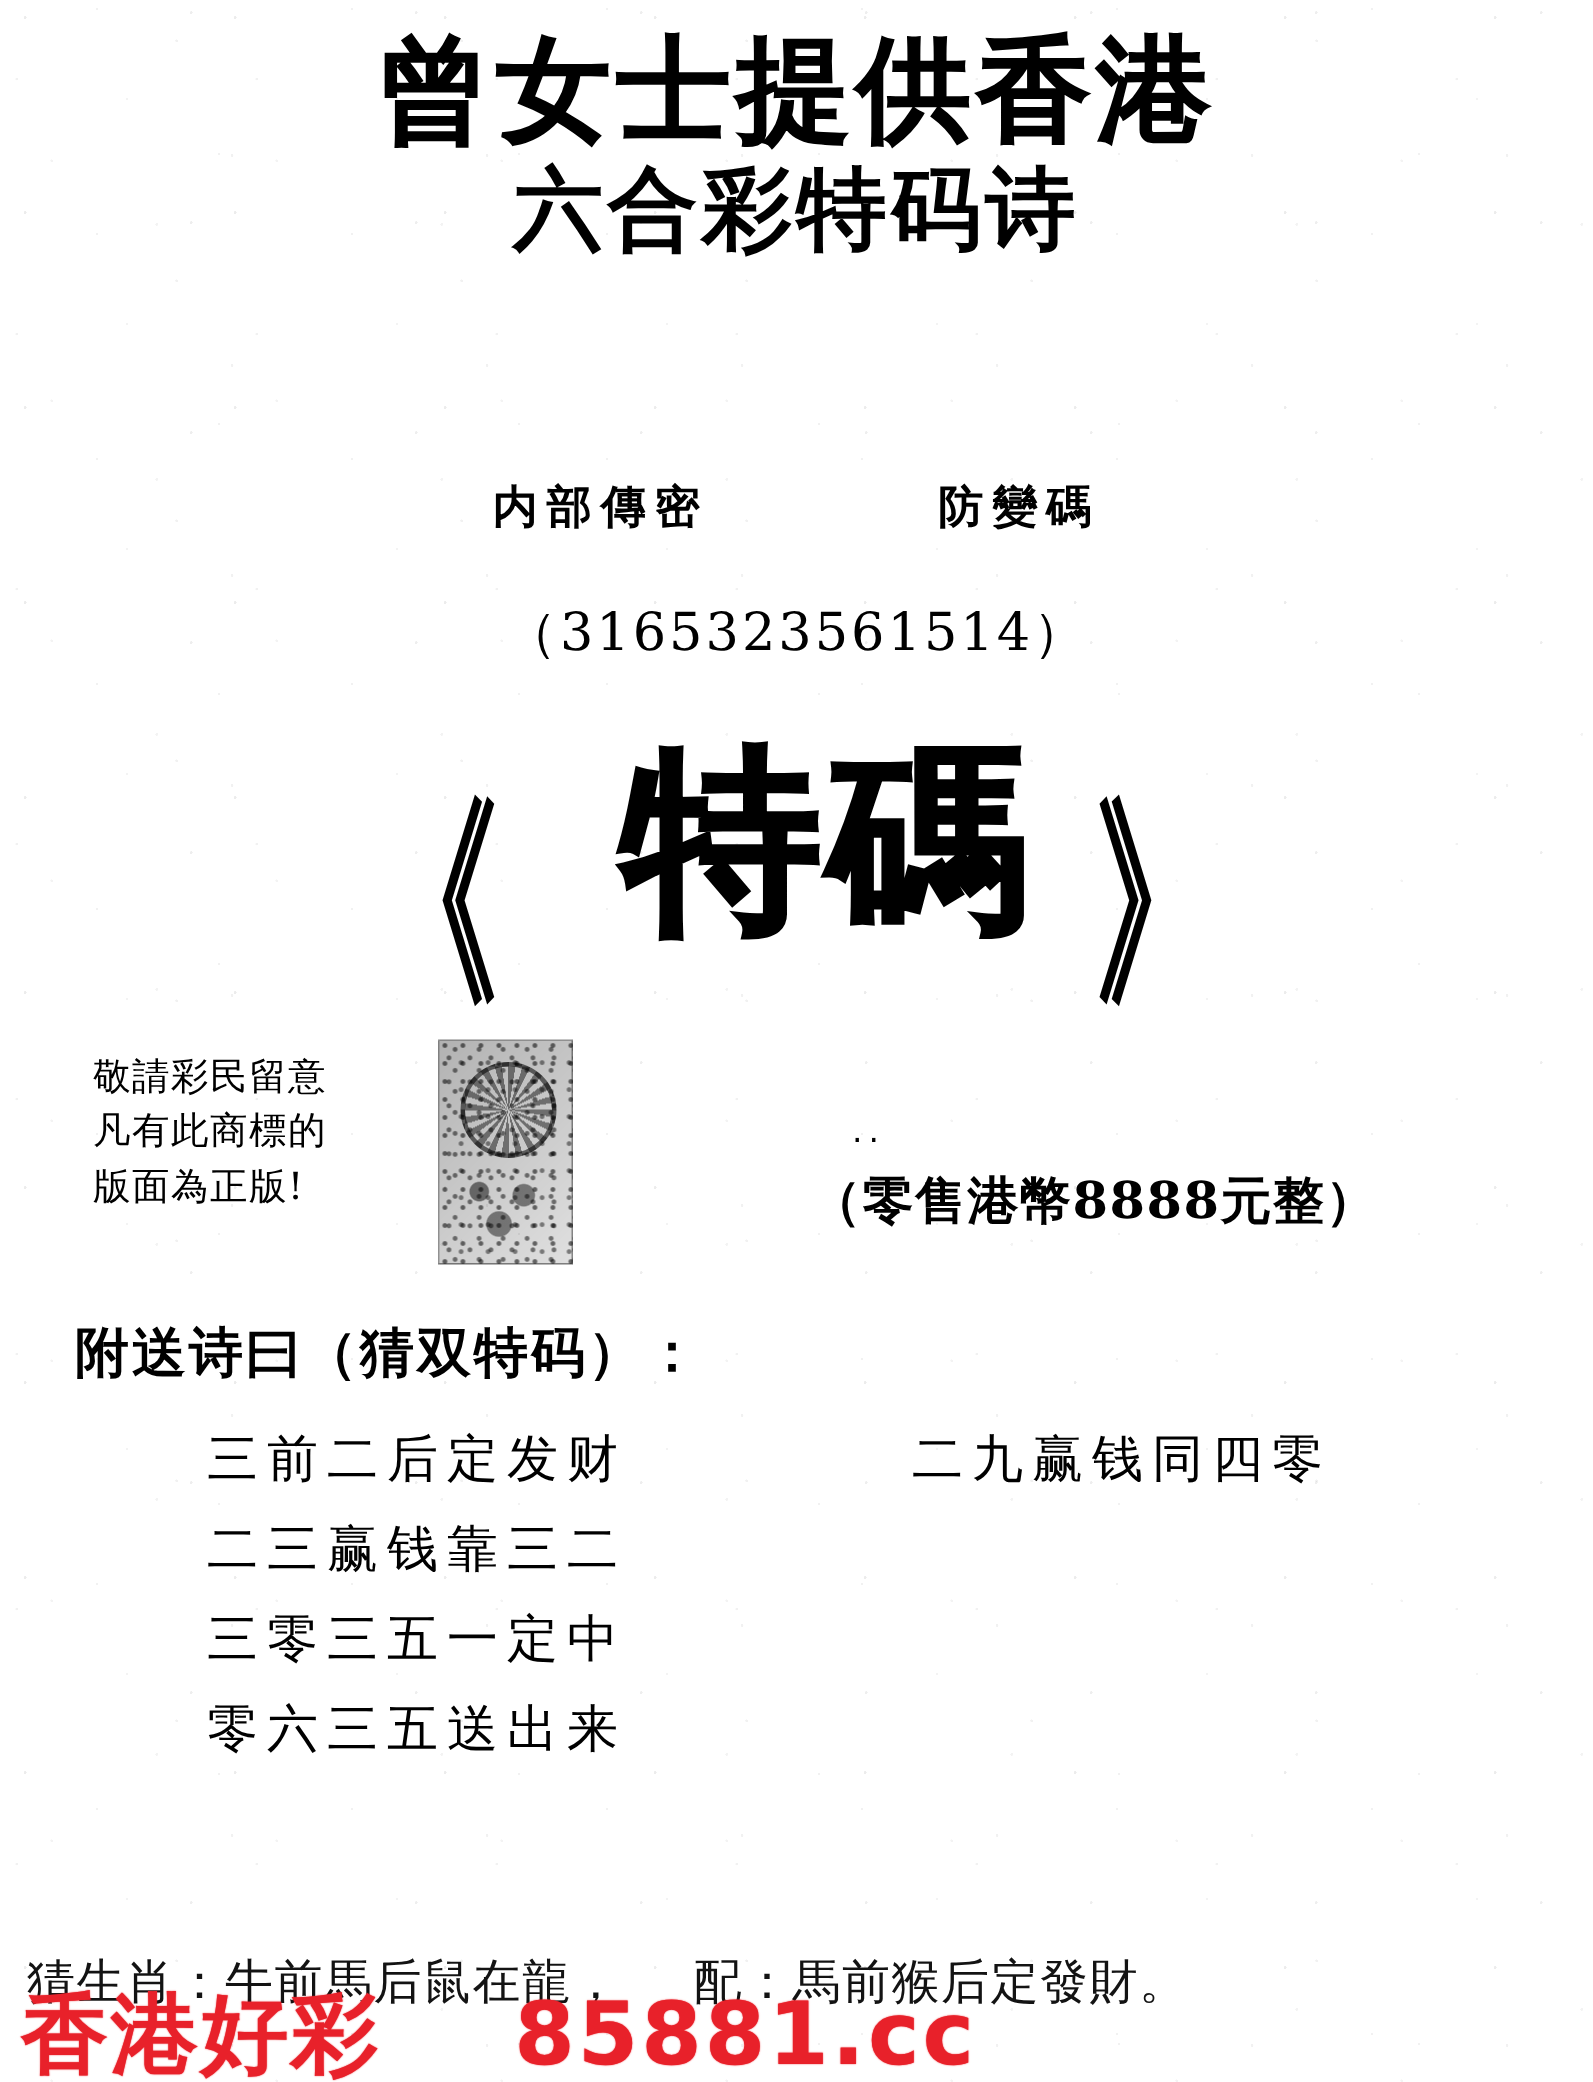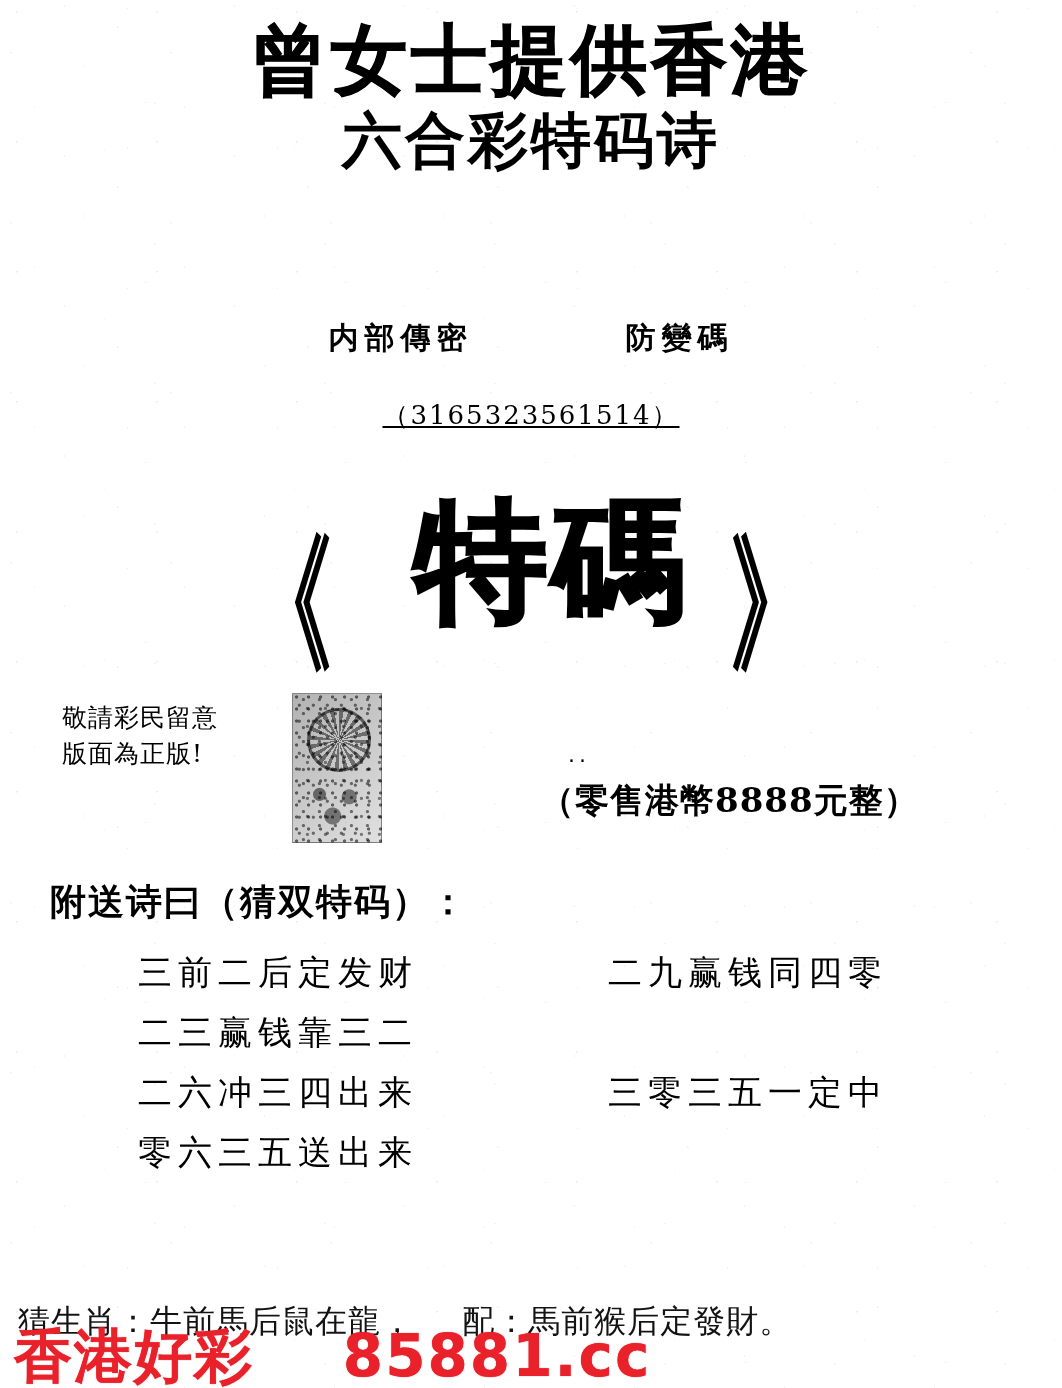--- a/index.html
+++ b/index.html
@@ -78,23 +78,22 @@
     display: inline-block;
     width: 120px;
   }
   .code-line {
     position: absolute;
     top: 398px;
     left: 0;
     width: 100%;
     text-align: center;
     font-family: "DejaVu Serif", serif;
-    font-size: 26px;
+    font-size: 35px;
     letter-spacing: 2px;
-    text-decoration: underline;
   }
 
   .tema-wrap {
     position: absolute;
     top: 495px;
     left: 0;
     width: 100%;
     text-align: center;
     height: 190px;
   }
@@ -271,40 +270,40 @@
 <div class="code-line">（3165323561514）</div>
 
 <div class="tema-wrap">
   <span class="paren">《</span>
   <span class="tema">特碼</span>
   <span class="paren">》</span>
 </div>
 
 <div class="notice">
   <div>敬請彩民留意</div>
+  <div>凡有此商標的</div>
   <div>版面為正版!</div>
 </div>
 
 <div class="stamp"></div>
 
 <div class="price-dots">..</div>
 <div class="price">（零售港幣8888元整）</div>
 
 <div class="poem-head">附送诗曰（猜双特码）：</div>
 
 <div class="poem-grid">
   <div class="poem-row">
     <div class="poem-cell left">三前二后定发财</div>
     <div class="poem-cell">二九赢钱同四零</div>
   </div>
   <div class="poem-row">
     <div class="poem-cell">二三赢钱靠三二</div>
   </div>
   <div class="poem-row">
-    <div class="poem-cell left">二六冲三四出来</div>
     <div class="poem-cell">三零三五一定中</div>
   </div>
   <div class="poem-row">
     <div class="poem-cell left">零六三五送出来</div>
   </div>
 </div>
 
 <div class="footer-line">
   <span>猜生肖：牛前馬后鼠在龍，</span>
   <span class="sp"></span>

